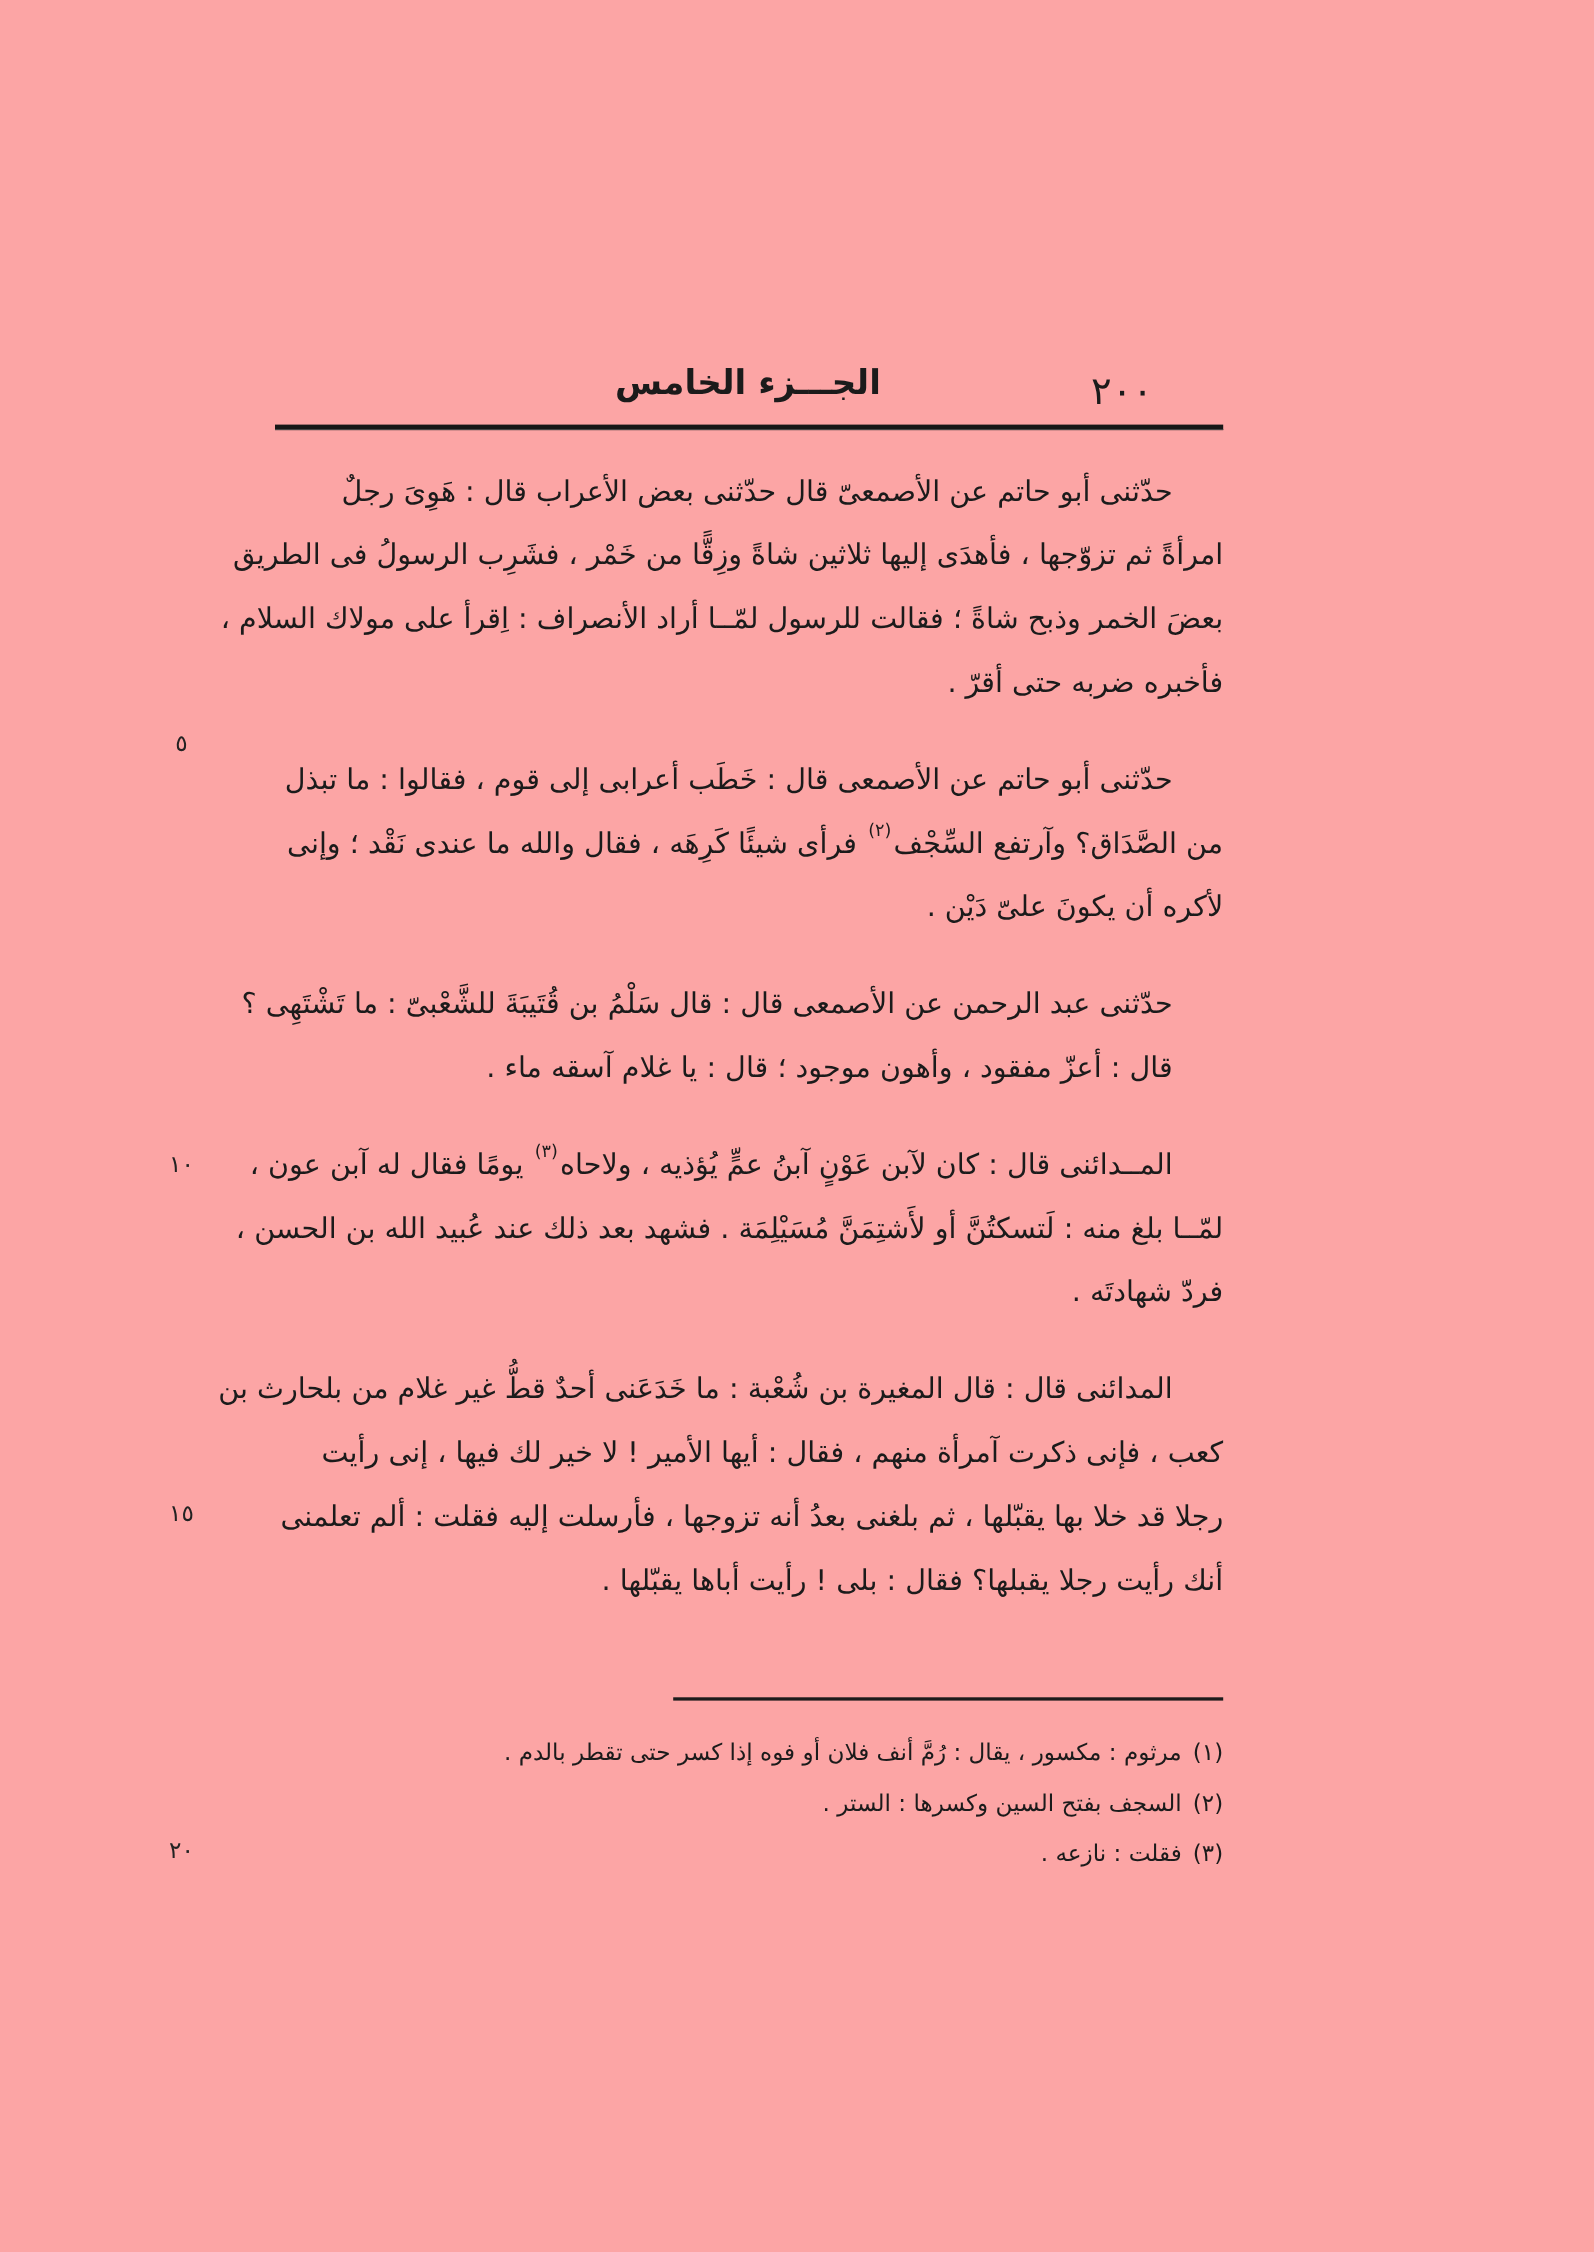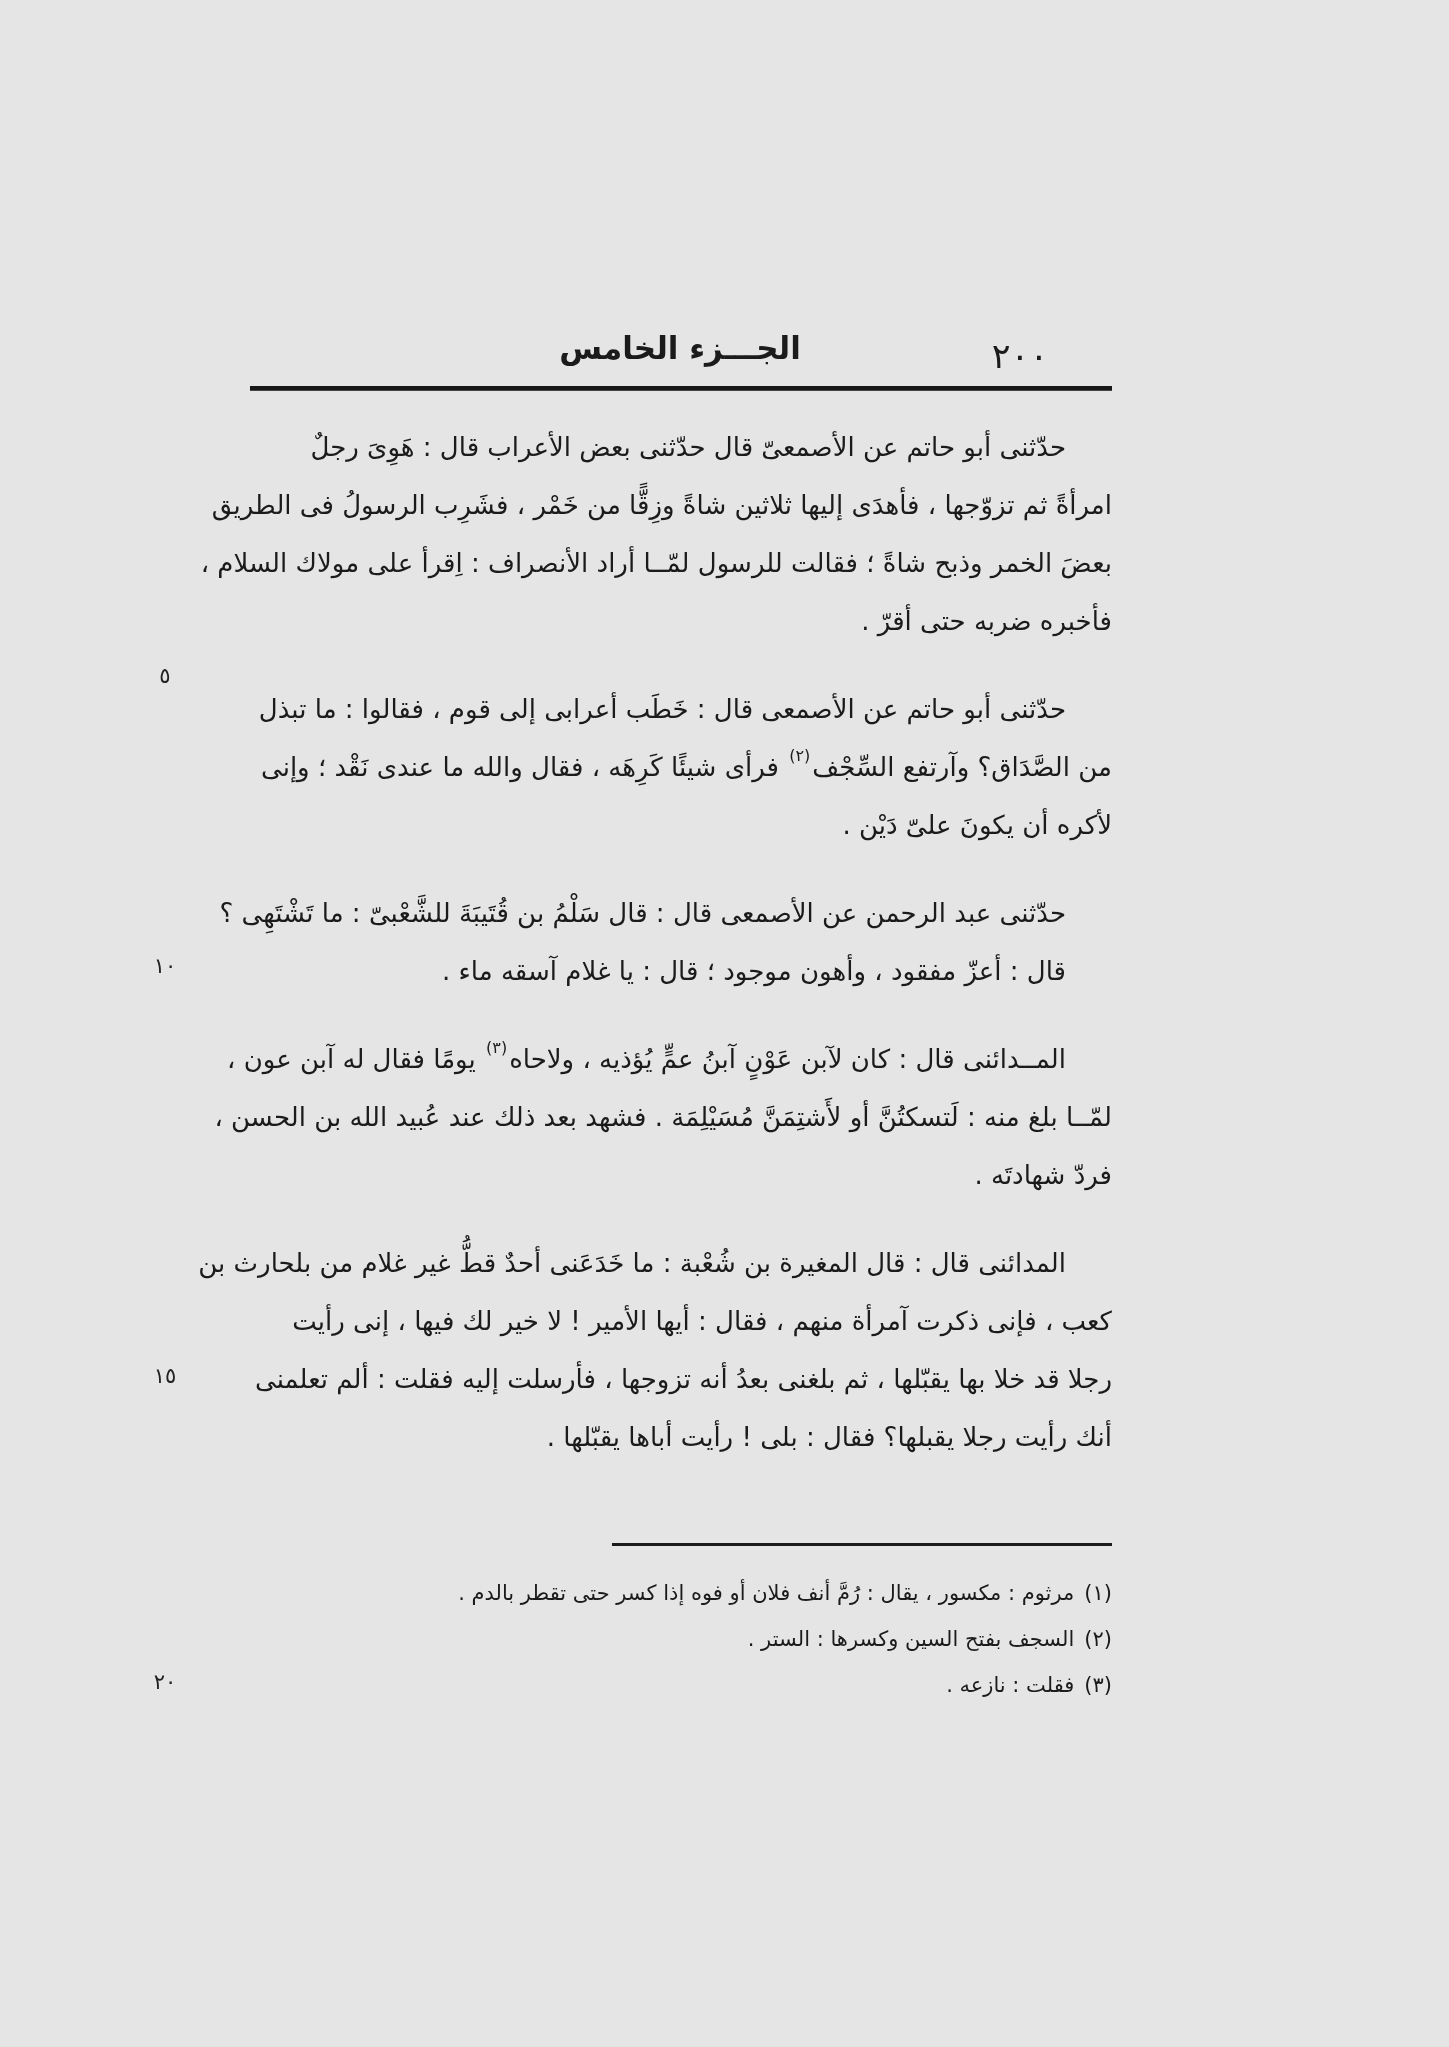--- a/index.html
+++ b/index.html
@@ -1,19 +1,19 @@
 <!DOCTYPE html>
 <html lang="ar"><head>
 <meta charset="utf-8">
 <style>
   html,body{margin:0;padding:0;}
   .page{
     position:relative;
     width:1449px;height:2047px;
-    background:#e5e5e5;
+    background:#fca5a5;
     font-family:"DejaVu Sans", sans-serif;
     color:#1b1b1b;
     overflow:hidden;
   }
   
   .header-title{
     position:absolute;top:330px;left:540px;width:280px;
     text-align:center;direction:rtl;
     font-size:31px;font-weight:bold;letter-spacing:0;
   }
@@ -45,21 +45,21 @@
     padding:0 2px;
     letter-spacing:1px;
   }
   
   .margin-num{
     position:absolute;left:138px;width:54px;height:32px;
     text-align:center;direction:rtl;
     font-size:21px;color:#222;
   }
   .mn-5 {top:664px;}
-  .mn-10{top:954px;}
+  .mn-10{top:1046px;}
   .mn-15{top:1364px;}
   .mn-20{top:1670px;}
   
   .footnote-rule{
     position:absolute;top:1543px;left:612px;width:500px;height:3px;
     background:#1c1c1c;
   }
   .footnotes{
     position:absolute;top:1570px;left:250px;width:862px;
     direction:rtl;

